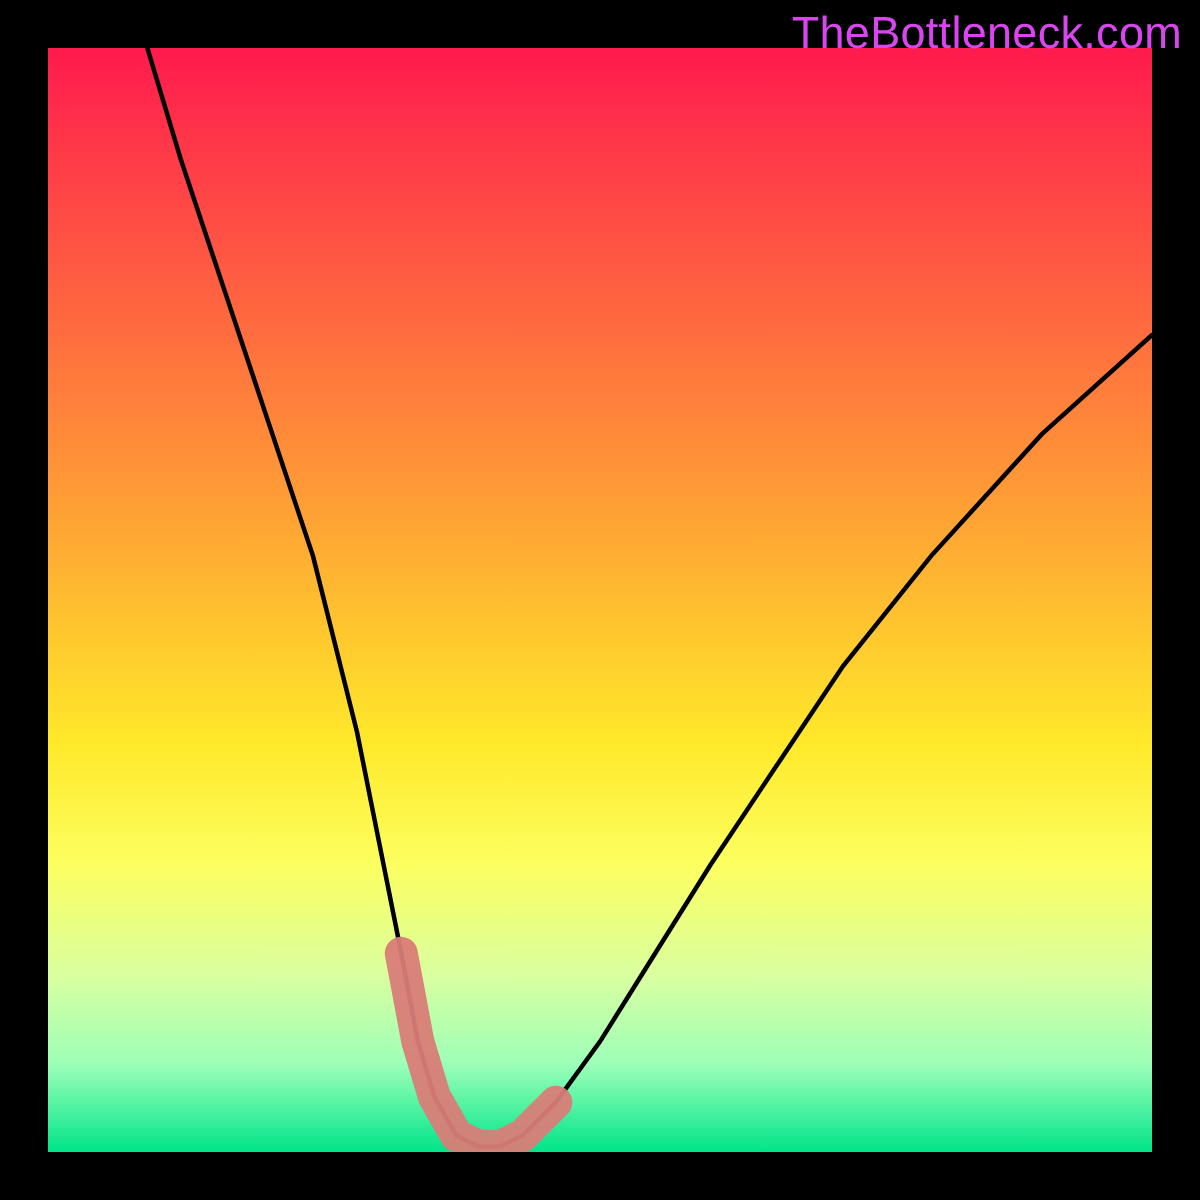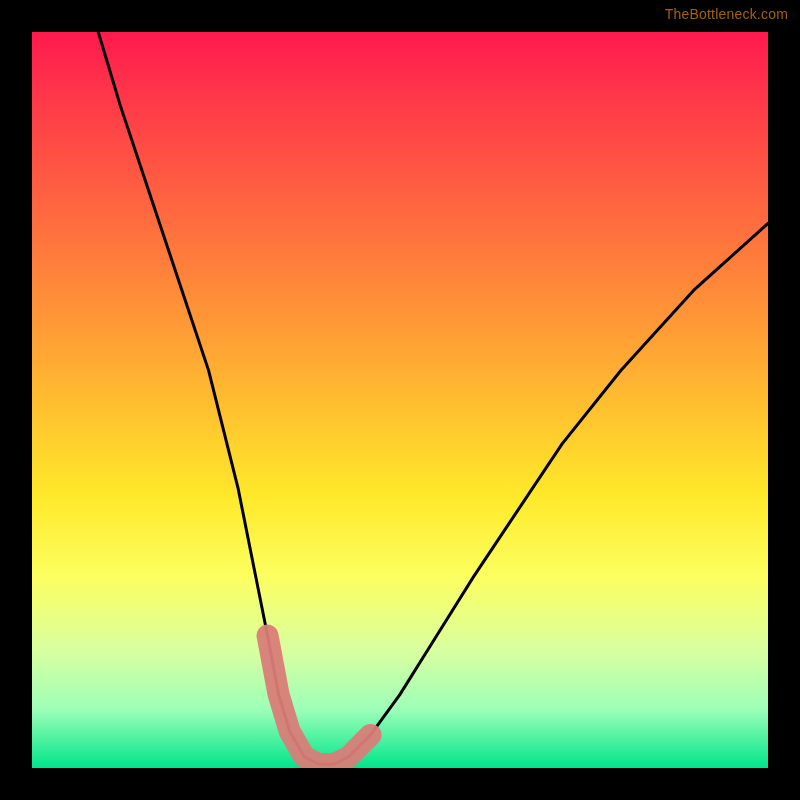--- a/index.html
+++ b/index.html
@@ -36,22 +36,22 @@
       #fcff60 74%,
       #d9ffa0 84%,
       #9dffb8 92%,
       #00e58a 100%
     );
   }
   .watermark {
     position: absolute;
     top: 6px;
     right: 12px;
-    color: #a16207;
-    font-size: 14px;
+    color: #d946ef;
+    font-size: 30px;
     font-weight: 500;
     letter-spacing: 0.2px;
   }
   svg.curve {
     position: absolute;
     left: 0;
     top: 0;
   }
 </style>
 </head>

